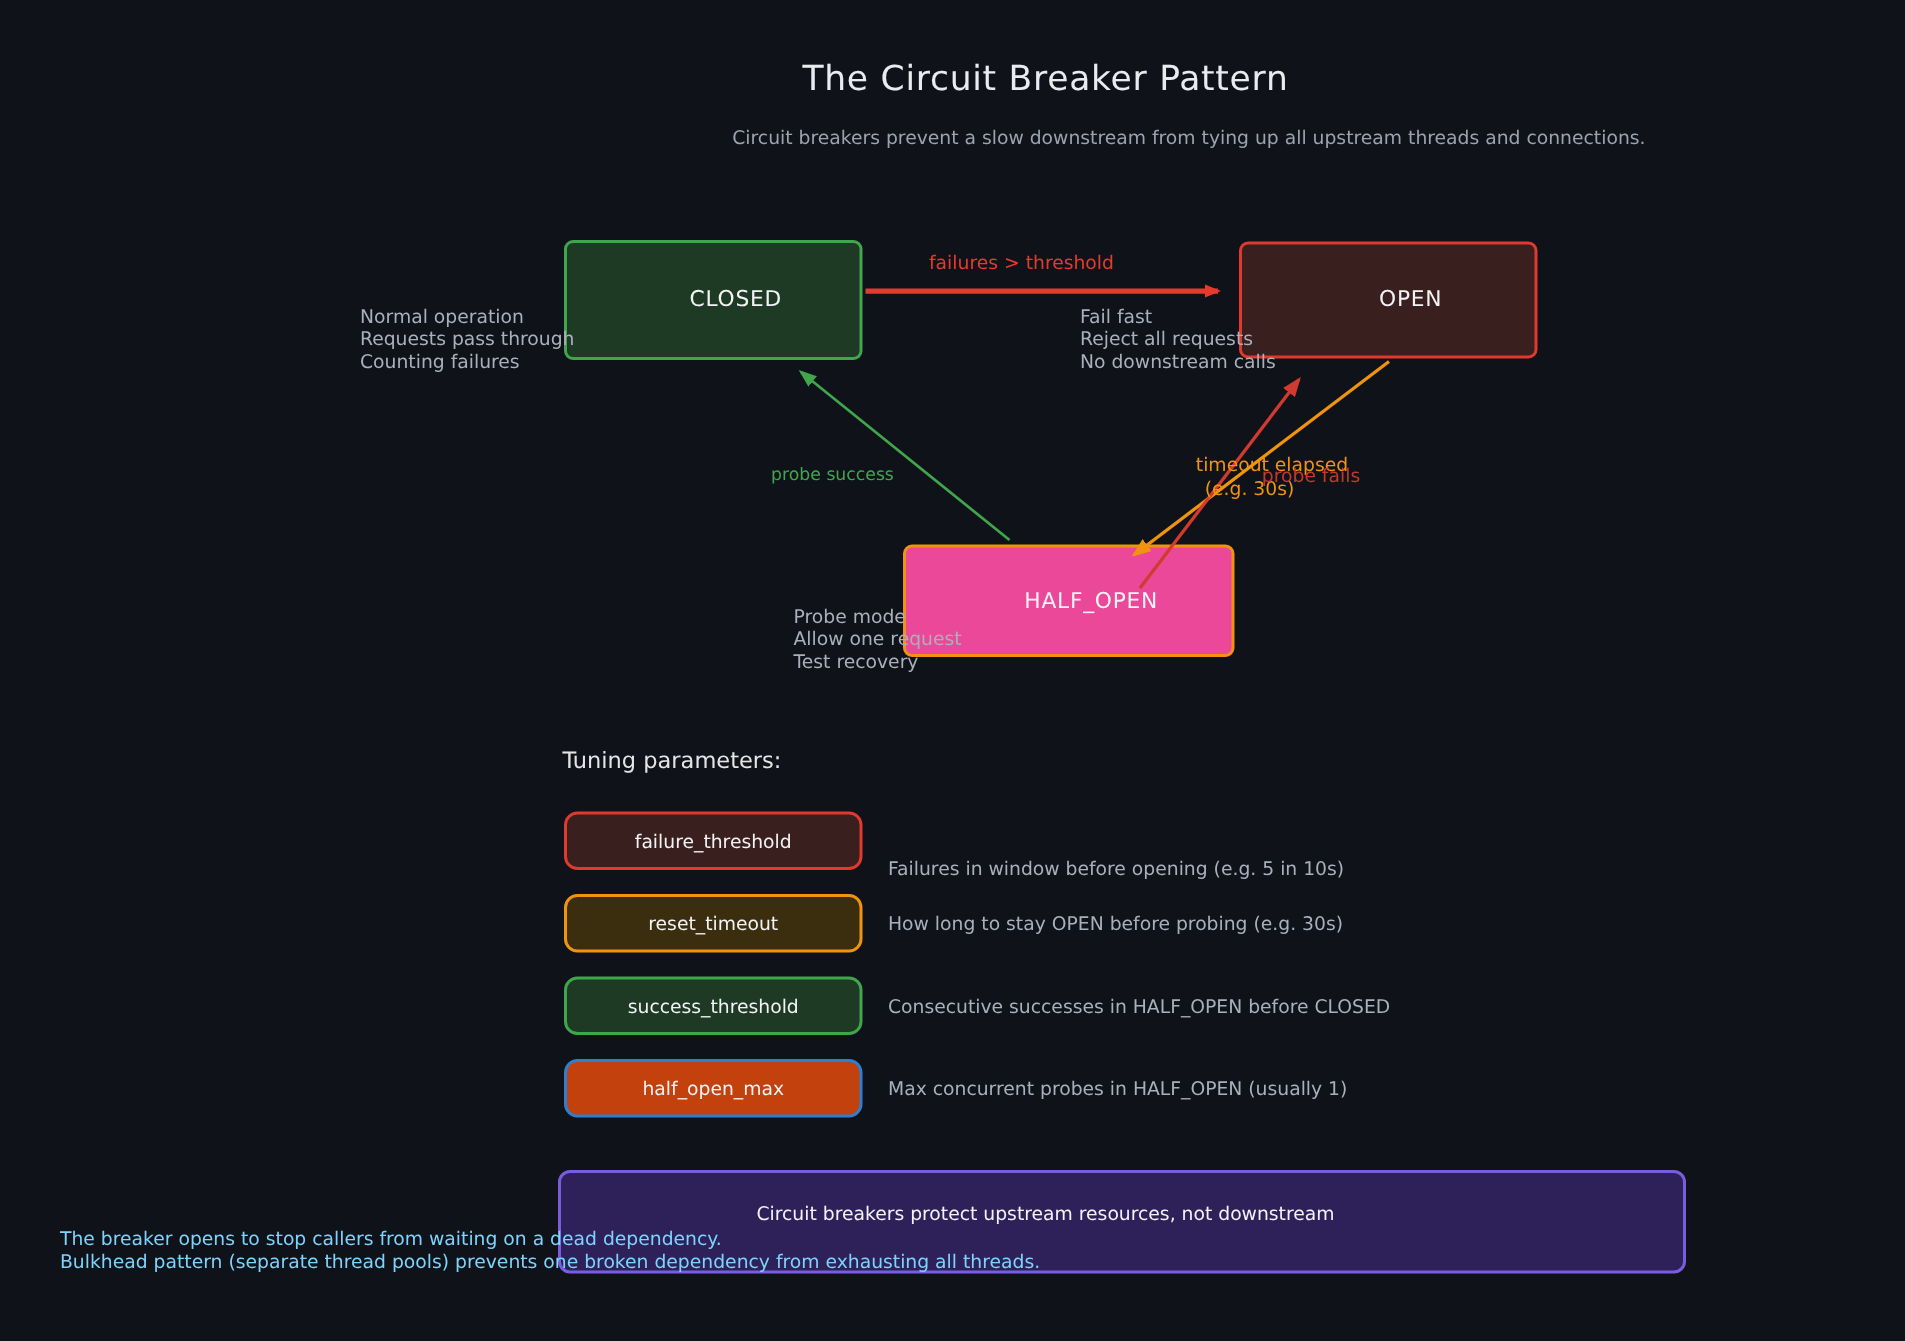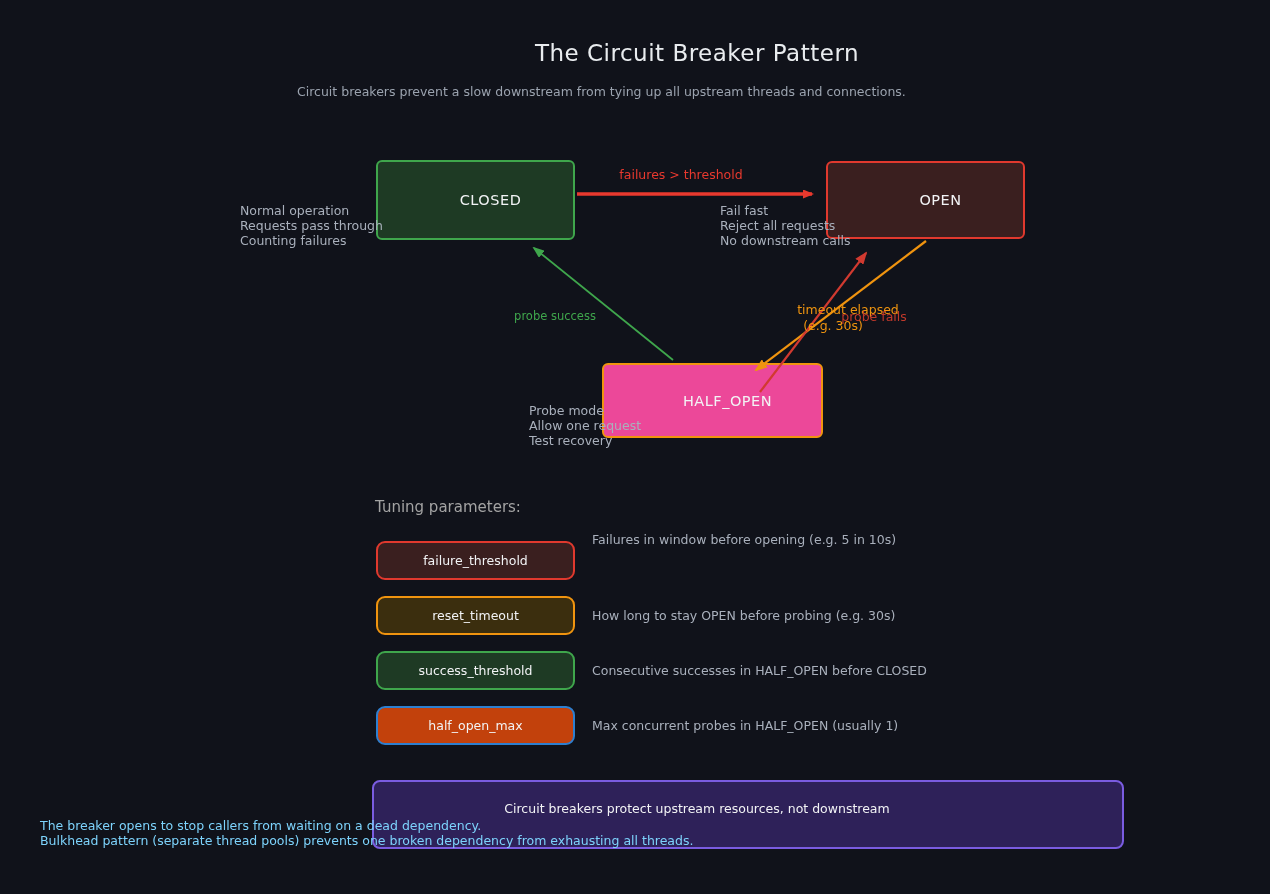--- a/index.html
+++ b/index.html
@@ -6,47 +6,47 @@
   .canvas{
     position:relative;width:1270px;height:894px;background:#10121a;overflow:hidden;
     font-family:"DejaVu Sans","Liberation Sans",sans-serif;color:#a9b0bc;
   }
   .abs{position:absolute;}
   .title{
     top:40px;left:297px;width:800px;text-align:center;
     font-size:23px;color:#e9ecef;letter-spacing:.5px;
   }
   .subtitle{
-    top:84px;left:297px;width:800px;text-align:left;
+    top:84px;left:297px;width:800px;text-align:right;
     font-size:12.5px;color:#9ba3af;
   }
   .state{
     border-radius:6px;border:2px solid;display:flex;align-items:center;justify-content:center;
     color:#f2f3f5;font-size:14.5px;letter-spacing:.5px;box-sizing:border-box;padding-left:30px;
   }
   .state-closed{left:376px;top:160px;width:199px;height:80px;background:#1e3a24;border-color:#3fa64c;}
   .state-open{left:826px;top:161px;width:199px;height:78px;background:#3a1f1f;border-color:#e0392e;}
   .state-half{left:602px;top:363px;width:221px;height:75px;background:#ec4899;border-color:#f0940f;z-index:1;}
   .note{font-size:12.5px;line-height:15px;color:#a9b0bc;z-index:3;}
   .note-closed{left:240px;top:203px;}
   .note-open{left:720px;top:203px;}
   .note-half{left:529px;top:403px;}
   svg.arrows{position:absolute;left:0;top:0;z-index:2;pointer-events:none;}
   svg.arrows text{font-family:"DejaVu Sans","Liberation Sans",sans-serif;}
-  .tuning-heading{left:375px;top:498px;font-size:15px;color:#a3a3a3;}
+  .tuning-heading{left:375px;top:498px;font-size:15px;color:#e5e5e5;}
   .pill{
     left:376px;width:199px;height:39px;border-radius:9px;border:2px solid;box-sizing:border-box;
     display:flex;align-items:center;justify-content:center;color:#f2f3f5;font-size:12.5px;
   }
   .pill-0{top:541px;background:#3a1f1f;border-color:#e0392e;}
   .pill-1{top:596px;background:#3b2e0e;border-color:#f0940f;}
   .pill-2{top:651px;background:#1e3a24;border-color:#3fa64c;}
   .pill-3{top:706px;background:#c2410c;border-color:#2d7fd0;}
   .pdesc{left:592px;height:39px;display:flex;align-items:center;font-size:12.5px;color:#a9b0bc;}
-  .pdesc-0{top:520px;text-align:right;} .pdesc-1{top:596px;} .pdesc-2{top:651px;} .pdesc-3{top:706px;}
+  .pdesc-0{top:559px;text-align:right;} .pdesc-1{top:596px;} .pdesc-2{top:651px;} .pdesc-3{top:706px;}
   .callout{
     left:372px;top:780px;width:752px;height:69px;border-radius:8px;box-sizing:border-box;
     background:#2e2159;border:2px solid #7a5ce0;z-index:1;
   }
   .callout-text{
     left:397px;top:801px;width:600px;text-align:center;
     font-size:12.5px;color:#f2f3f5;z-index:2;
   }
   .footer{left:40px;top:818px;font-size:12.5px;line-height:15px;color:#7dd3fc;z-index:4;}
 </style>

